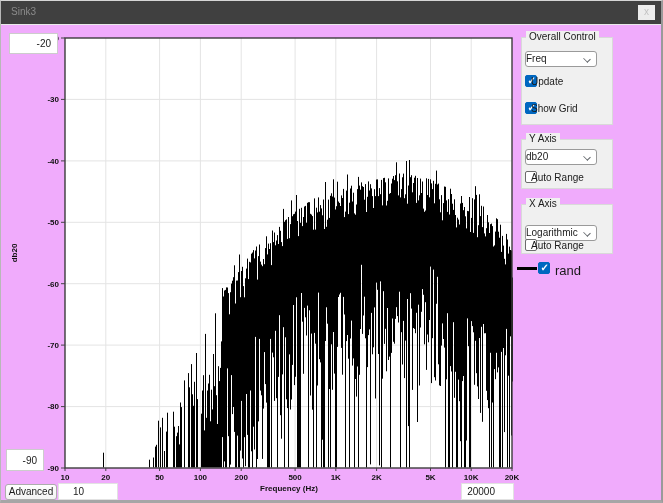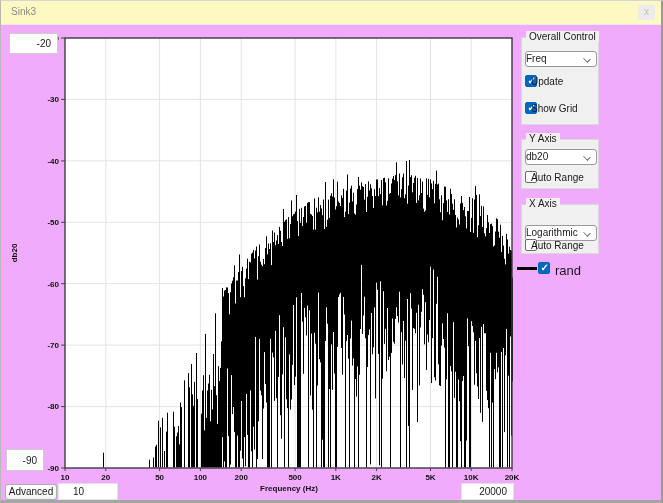--- a/index.html
+++ b/index.html
@@ -4,21 +4,21 @@
 <style>
   * { margin:0; padding:0; box-sizing:border-box; }
   body { background:#d8d8d8; font-family:"Liberation Sans", sans-serif; }
   .window {
     position:relative; width:663px; height:503px; overflow:hidden;
     background:#f0f0f0;
     border-left:1px solid #b8b8b8; border-right:2px solid #9a9a9a;
     border-top:1px solid #d6d6d6; border-bottom:3px solid #a6a6a6;
   }
   .titlebar {
-    position:relative; height:24px; background:#fef9c3;
+    position:relative; height:24px; background:#404040;
     border-bottom:1px solid #e9e9e9;
   }
   .titlebar .title {
     position:absolute; left:10px; top:5px;
     font-size:10px; color:#8a8a8a;
   }
   .close-btn {
     position:absolute; right:6px; top:4px; width:17px; height:15px;
     background:#ececec; color:#c2c2c2; font-size:10px;
     text-align:center; line-height:14px;
@@ -27,30 +27,30 @@
   svg text { font-family:"Liberation Sans", sans-serif; }
 
   .limit-field, .range-field {
     position:absolute; background:#ffffff; border:1px solid #cccccc;
     font-family:"Liberation Sans", sans-serif; font-size:10px; color:#1a1a1a;
   }
   .limit-field { text-align:right; padding-right:6px; }
   #y-max-field { left:8px;  top:8px;   width:49px; height:21px; }
   #y-min-field { left:5px;  top:424px; width:38px; height:22px; }
   #x-min-field { left:57px; top:458px; width:60px; height:17px; text-align:left; padding-left:14px; border-color:#e2e2e2; }
-  #x-max-field { left:460px; top:458px; width:53px; height:17px; text-align:right; padding-right:6px; border-color:#e2e2e2; }
+  #x-max-field { left:460px; top:458px; width:53px; height:17px; text-align:right; padding-right:18px; border-color:#e2e2e2; }
 
   .adv-btn {
     position:absolute; left:4px; top:459px; width:52px; height:16px;
     background:linear-gradient(#fefefe,#f3f3f3); border:1px solid #adadad;
     border-radius:3px; font-size:10px; color:#1a1a1a; text-align:center; line-height:14px;
   }
 
   .groupbox {
-    position:absolute; left:520px; width:78px;
+    position:absolute; left:520px; width:92px;
     border:1px solid #d9d9d9; background:#f0f0f0;
   }
   .groupbox .gb-label {
     position:absolute; top:-7px; left:4px; background:#f0f0f0;
     padding:0 3px; font-size:10px; color:#1a1a1a; white-space:nowrap;
   }
   #group-overall { top:12px; height:88px; }
   #group-yaxis   { top:114px; height:50px; }
   #group-xaxis   { top:179px; height:50px; }
 

